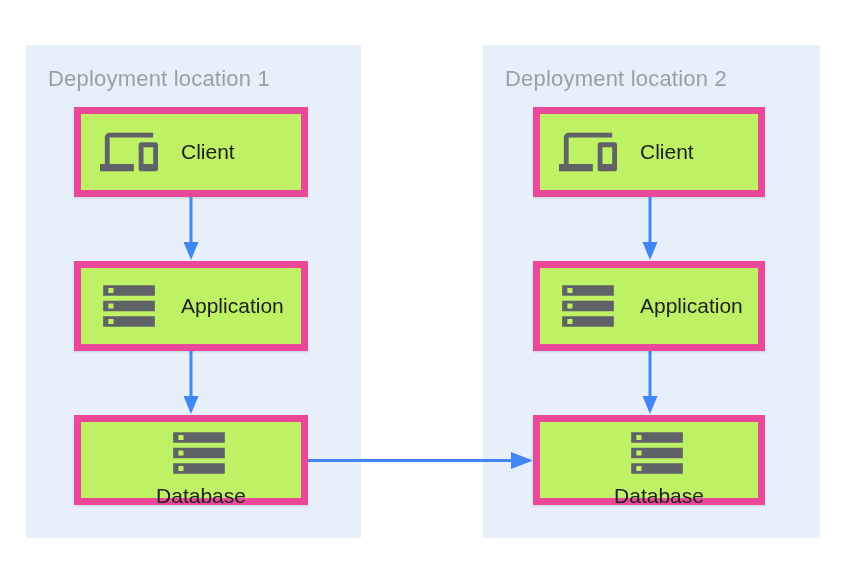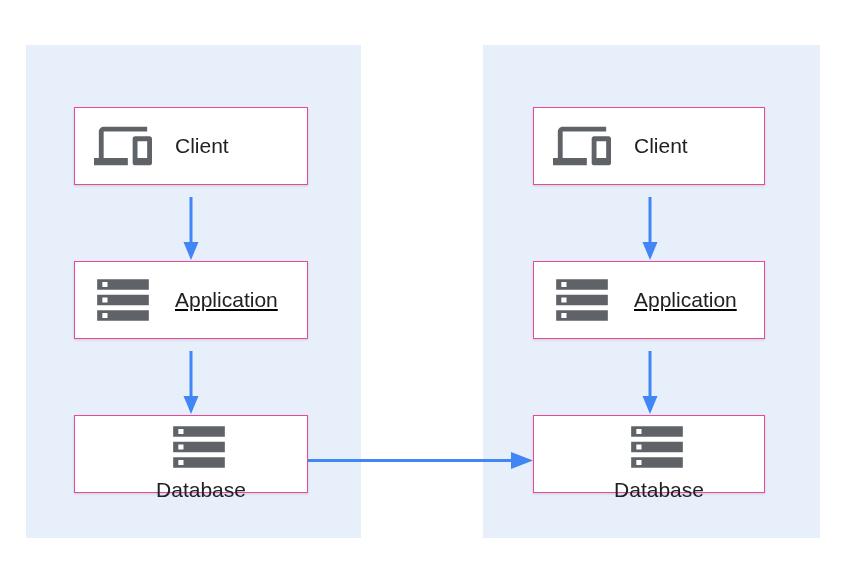--- a/index.html
+++ b/index.html
@@ -27,32 +27,32 @@
     position: absolute;
     left: 22px;
     top: 21px;
     font-size: 22px;
     color: #9aa0a6;
     letter-spacing: 0.2px;
     white-space: nowrap;
   }
   .node {
     position: absolute;
-    height: 78px;
-    background: #ffffff;
-    border: 1px solid #ec4899;
+    height: 90px;
+    background: #bef264;
+    border: 7px solid #ec4899;
     box-shadow: 0 1px 2px rgba(60,64,67,0.18);
     box-sizing: border-box;
     display: flex;
     align-items: center;
   }
   .panel-1 .node { left: 48px; width: 234px; }
   .panel-2 .node { left: 50px; width: 232px; }
   .node-client      { top: 62px; }
-  .node-application { top: 216px; text-decoration: underline; }
+  .node-application { top: 216px; }
   .node-database    { top: 370px; flex-direction: column; }
   .node-icon {
     width: 64px;
     margin-left: 16px;
     display: flex;
     align-items: center;
     justify-content: center;
     flex: none;
   }
   .node-icon svg { display: block; fill: #5f6368; }
@@ -72,20 +72,21 @@
   }
   .arrow-layer line    { stroke: #4285f4; stroke-width: 3; }
   .arrow-layer polygon { fill: #4285f4; }
 </style>
 </head>
 <body>
 
 <div class="canvas">
 
   <div class="panel panel-1">
+    <div class="panel-title">Deployment location 1</div>
 
     <div class="node node-client">
       <span class="node-icon">
         <svg width="58" height="58" viewBox="0 0 24 24" aria-hidden="true">
           <path d="M4 6h18V4H4c-1.1 0-2 .9-2 2v11H0v3h14v-3H4V6zm19 2h-6c-.55 0-1 .45-1 1v10c0 .55.45 1 1 1h6c.55 0 1-.45 1-1V9c0-.55-.45-1-1-1zm-1 9h-4v-7h4v7z"></path>
         </svg>
       </span>
       <span class="node-label">Client</span>
     </div>
 
@@ -102,20 +103,21 @@
       <span class="node-icon">
         <svg width="62" height="62" viewBox="0 0 24 24" aria-hidden="true">
           <path d="M2 20h20v-4H2v4zm2-3h2v2H4v-2zM2 4v4h20V4H2zm4 3H4V5h2v2zm-4 7h20v-4H2v4zm2-3h2v2H4v-2z"></path>
         </svg>
       </span>
       <span class="node-label">Database</span>
     </div>
   </div>
 
   <div class="panel panel-2">
+    <div class="panel-title">Deployment location 2</div>
 
     <div class="node node-client">
       <span class="node-icon">
         <svg width="58" height="58" viewBox="0 0 24 24" aria-hidden="true">
           <path d="M4 6h18V4H4c-1.1 0-2 .9-2 2v11H0v3h14v-3H4V6zm19 2h-6c-.55 0-1 .45-1 1v10c0 .55.45 1 1 1h6c.55 0 1-.45 1-1V9c0-.55-.45-1-1-1zm-1 9h-4v-7h4v7z"></path>
         </svg>
       </span>
       <span class="node-label">Client</span>
     </div>
 

